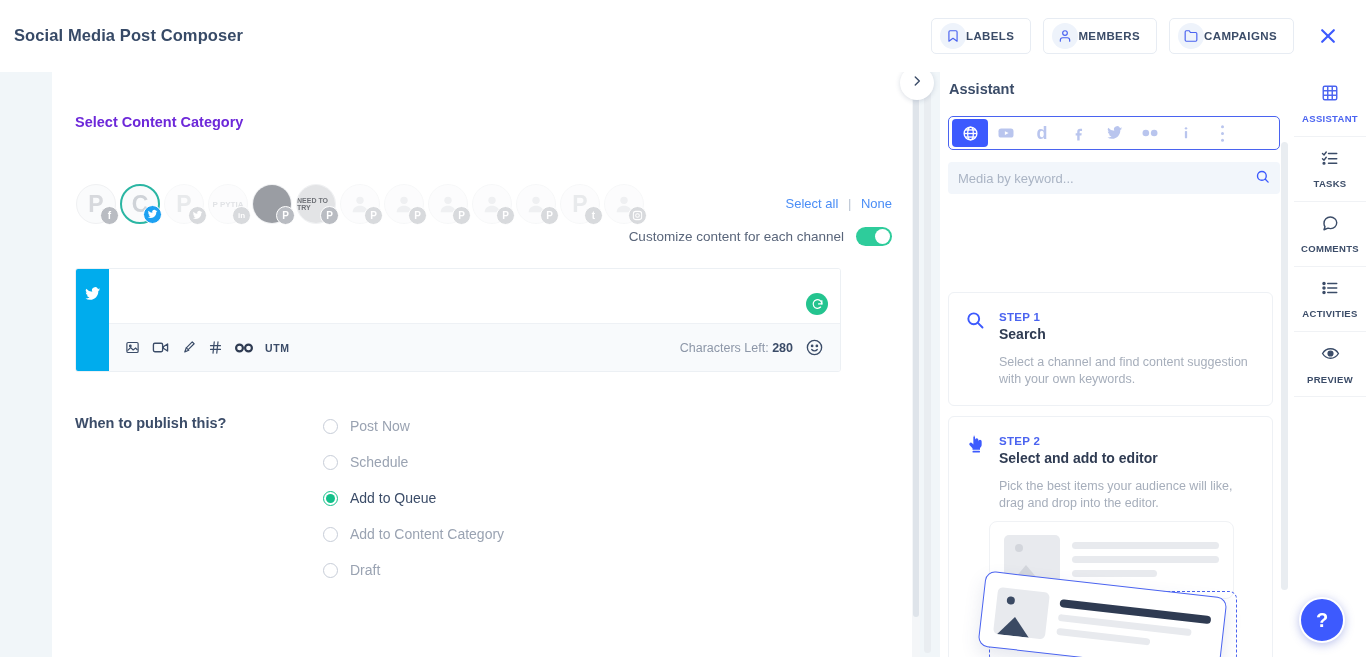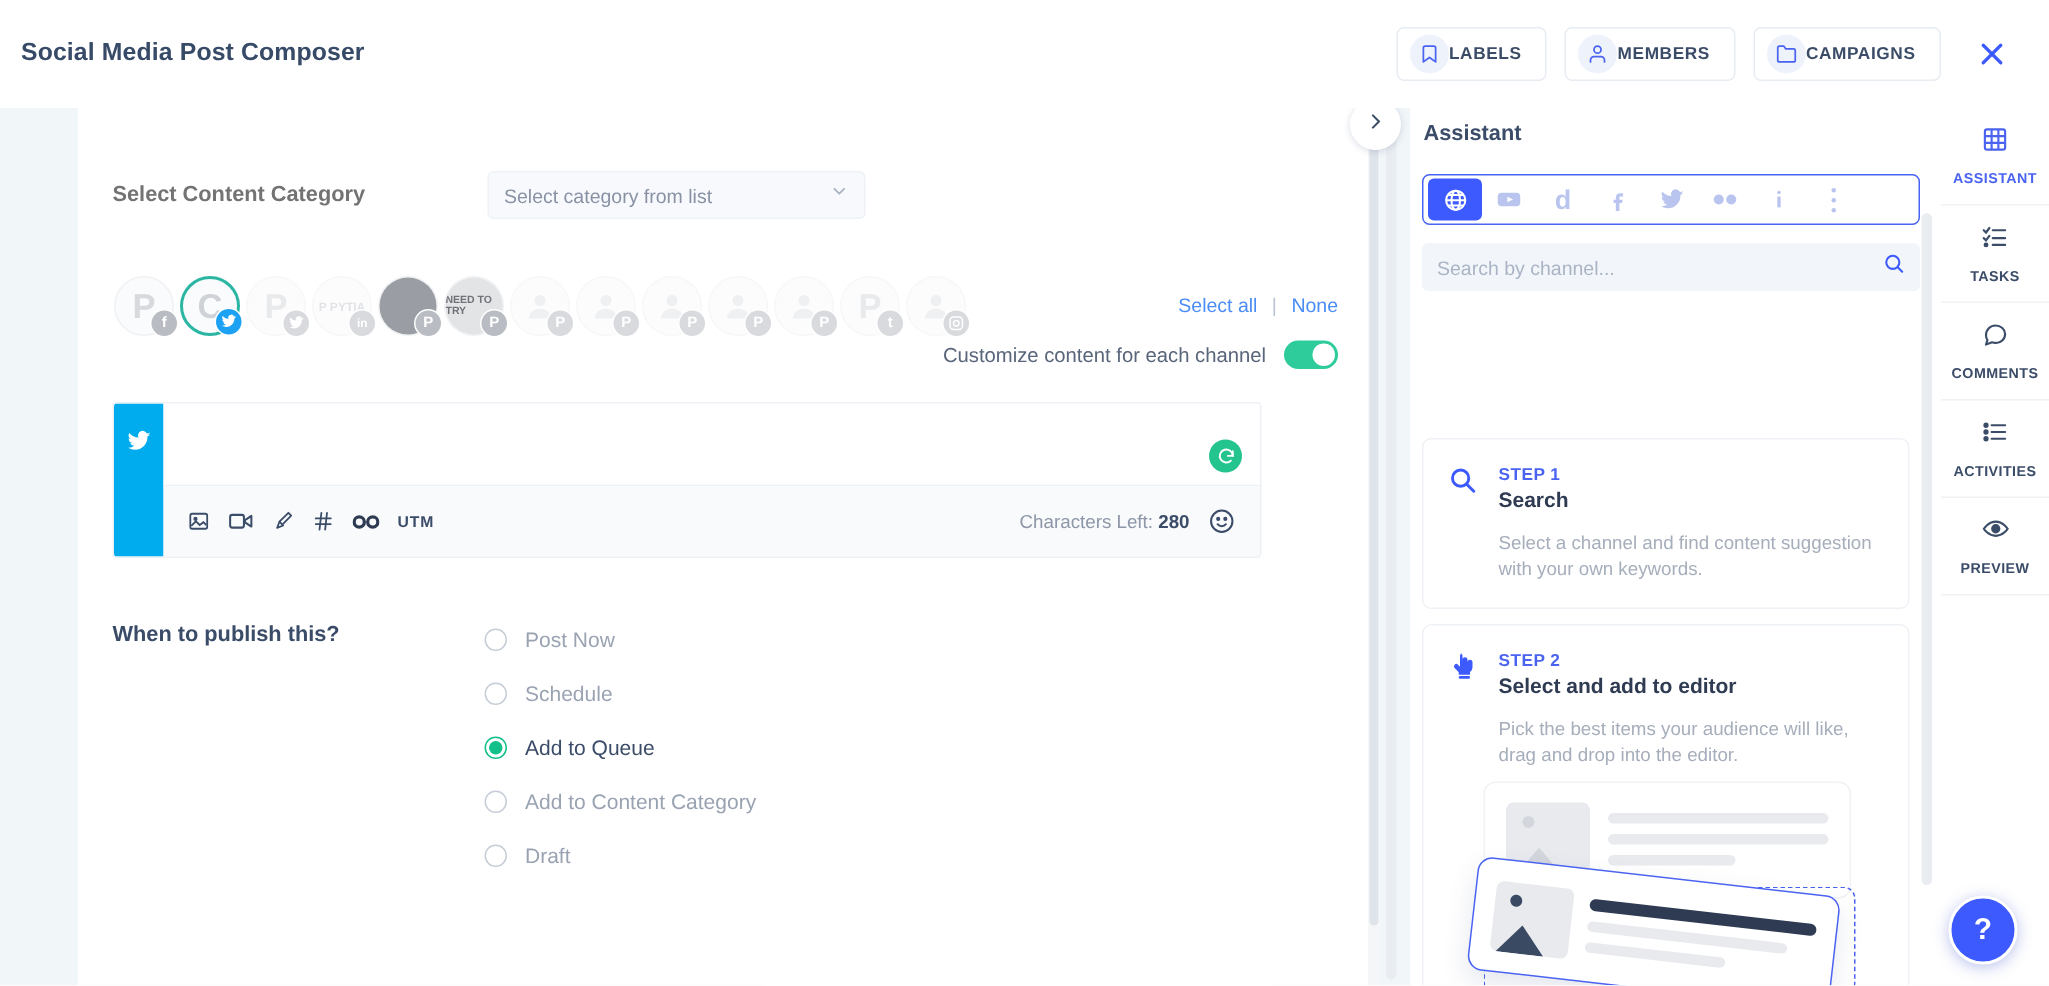--- a/index.html
+++ b/index.html
@@ -64,21 +64,21 @@
   .main-scroll-thumb {
     position: absolute; right: 1px; top: 0px; width: 6px; height: 545px;
     background: #dfe4ea; border-radius: 3px;
   }
 
   .cat-row {
     position: absolute; left: 23px; top: 42px;
     display: flex; align-items: center;
   }
   .cat-label {
-    font-size: 14.5px; font-weight: bold; color: #737373;
+    font-size: 14.5px; font-weight: bold; color: #6d28d9;
     width: 250px;
   }
   .cat-select {
     width: 252px; height: 32px; background: #f7f9fc;
     border: 1px solid #eef1f6; border-radius: 4px;
     display: flex; align-items: center; padding: 0 10px;
     justify-content: space-between; cursor: pointer;
   }
   .cat-select .val { font-size: 13px; color: #8892a4; }
 
@@ -371,28 +371,20 @@
     </div>
   </div>
 
   <div class="rail-top-bg"></div>
   <div class="left-strip"></div>
 
   <div class="main-card">
 
     <div class="cat-row">
       <div class="cat-label">Select Content Category</div>
-      <div class="cat-select">
-        <span class="val">Select category from list</span>
-        <span>
-          <svg width="13" height="13" viewBox="0 0 24 24" fill="none" stroke="#aab3c0" stroke-width="2.2" stroke-linecap="round" stroke-linejoin="round">
-              <polyline points="6 9 12 15 18 9"></polyline>
-            </svg>
-        </span>
-      </div>
     </div>
 
     <div class="avatars">
 
       <div class="av">
         <div class="photo">P</div>
         <span class="av-badge">f</span>
       </div>
 
       <div class="av selected">
@@ -671,21 +663,21 @@
       <span class="chan-tab">
         <svg width="5" height="19" viewBox="0 0 6 22" fill="#b9c5ee">
             <circle cx="3" cy="3" r="1.8"></circle>
             <circle cx="3" cy="11" r="1.8"></circle>
             <circle cx="3" cy="19" r="1.8"></circle>
           </svg>
       </span>
     </div>
 
     <div class="assist-search">
-      <span class="ph">Search by  channel...</span>
+      <span class="ph">Media by  keyword...</span>
       <span>
         <svg width="15" height="15" viewBox="0 0 24 24" fill="none" stroke="#3d5afe" stroke-width="2.2" stroke-linecap="round">
             <circle cx="11" cy="11" r="7"></circle>
             <line x1="16.5" y1="16.5" x2="21" y2="21"></line>
           </svg>
       </span>
     </div>
 
     <div class="assist-scroll">
 

